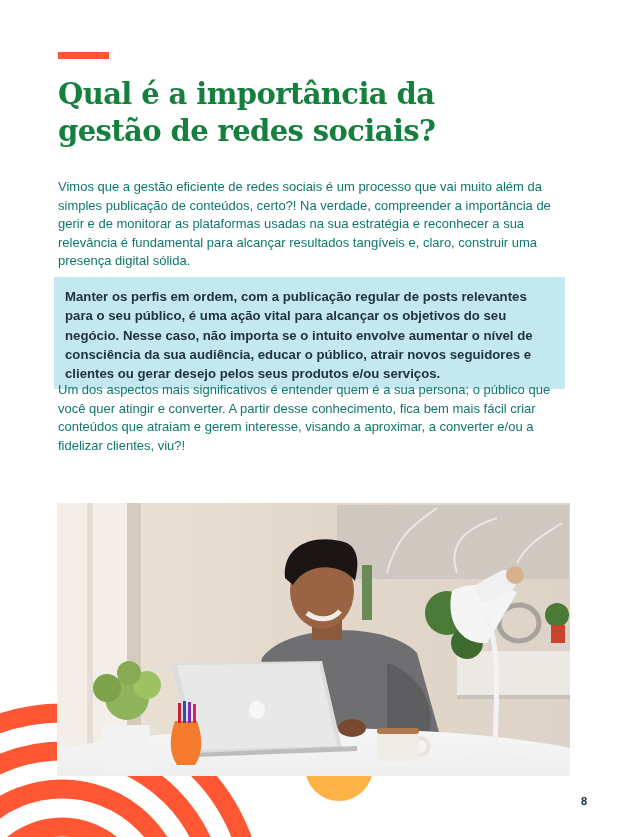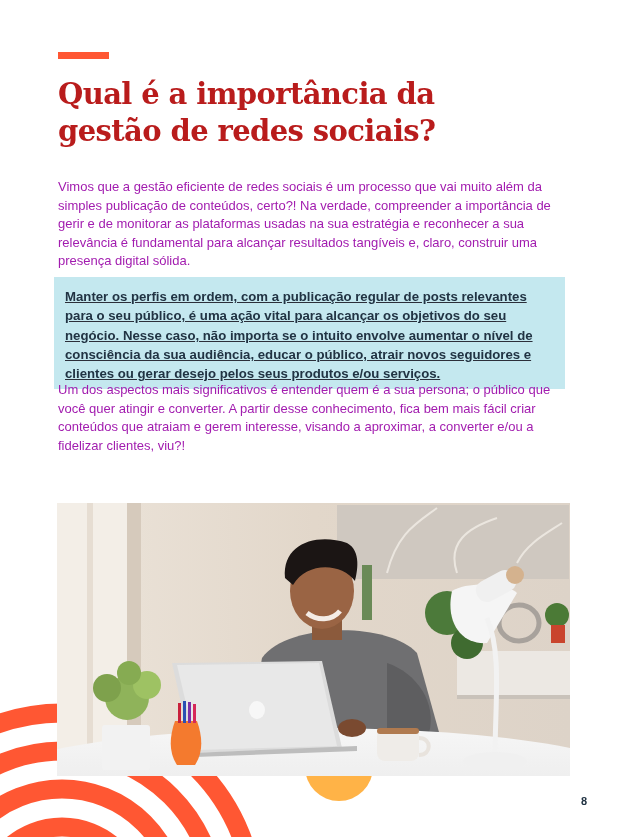--- a/index.html
+++ b/index.html
@@ -10,31 +10,31 @@
       color: #2b2f3a;
     }
     .accent-bar {
       position: absolute; left: 58px; top: 52px; width: 51px; height: 7px;
       background: #FF5733;
     }
     .title {
       position: absolute; left: 58px; top: 76px; width: 470px; margin: 0;
       font-family: "DejaVu Serif", "Liberation Serif", serif;
       font-weight: bold; font-size: 29px; line-height: 37px;
-      color: #b91c1c; letter-spacing: -0.6px;
+      color: #15803d; letter-spacing: -0.6px;
     }
     .para {
       position: absolute; left: 58px; width: 510px; margin: 0;
-      font-size: 13px; line-height: 18.6px; color: #a21caf;
+      font-size: 13px; line-height: 18.6px; color: #0f766e;
     }
     .para-1 { top: 178px; }
     .para-2 { top: 381px; }
     .callout {
       position: absolute; left: 54px; top: 277px; width: 511px; height: 112px;
-      background: #C4E8EF; box-sizing: border-box; padding: 10px 10px 0 11px; text-decoration: underline;
+      background: #C4E8EF; box-sizing: border-box; padding: 10px 10px 0 11px;
     }
     .callout p {
       margin: 0; font-weight: bold; font-size: 13.2px; line-height: 19.3px; color: #213343;
     }
     
     .arcs {
       position: absolute; left: 0; top: 690px; width: 260px; height: 147px; z-index: 0;
     }
     .sun {
       position: absolute; left: 305px; top: 733px; width: 68px; height: 68px;

